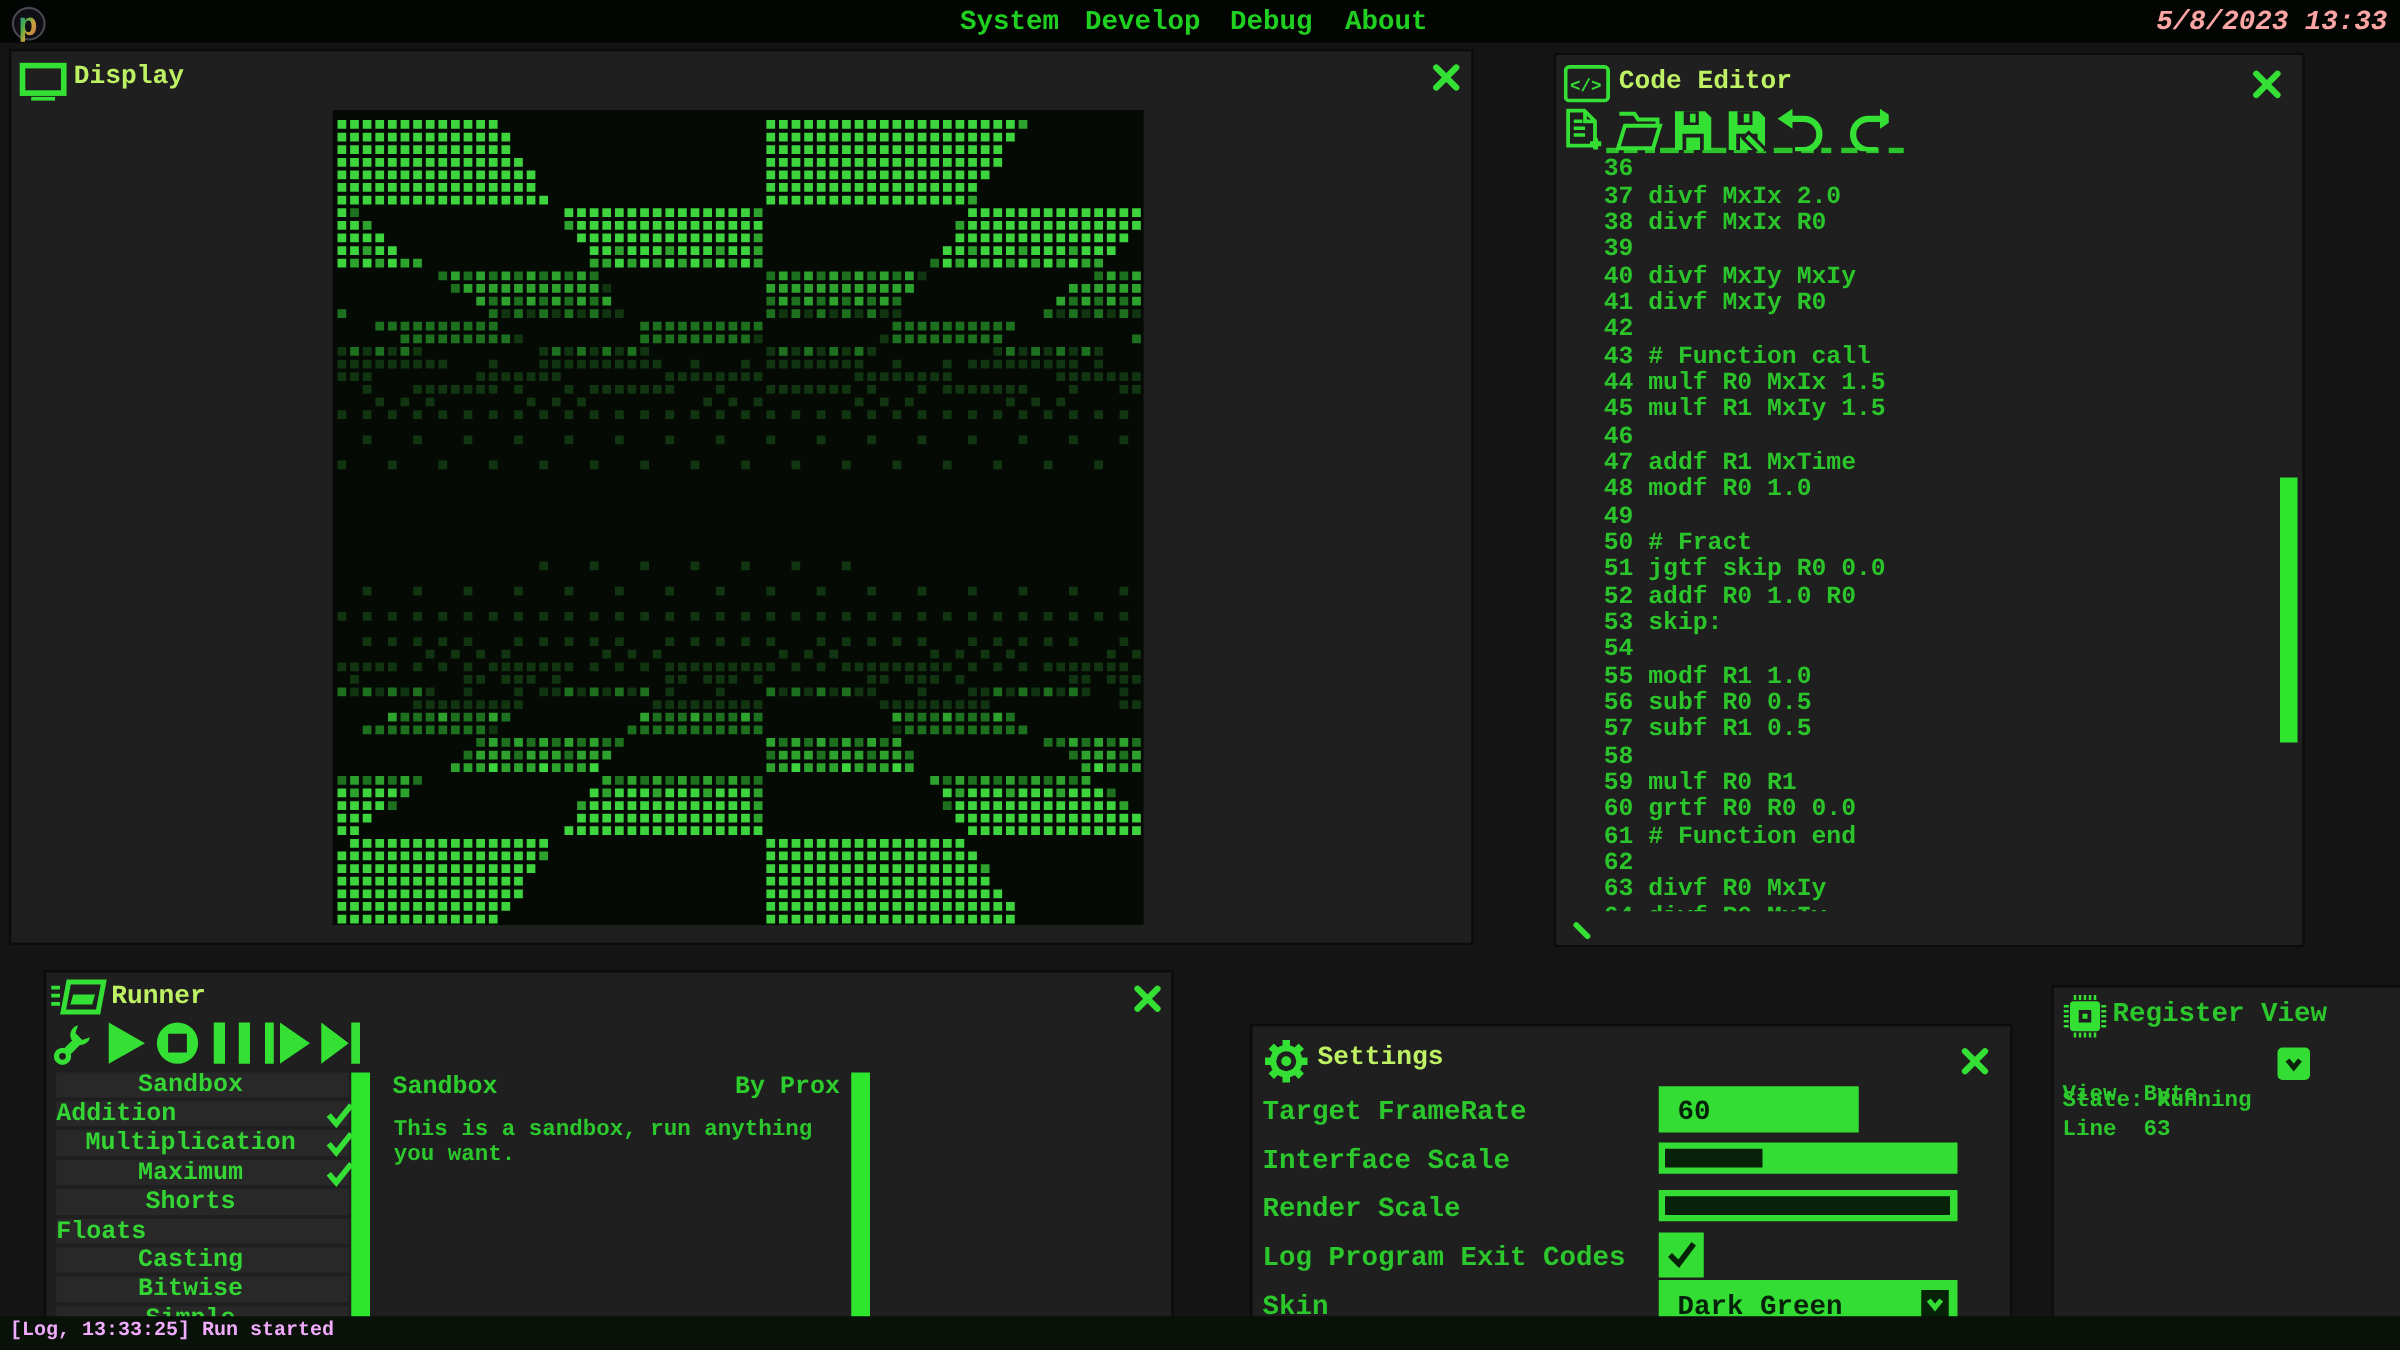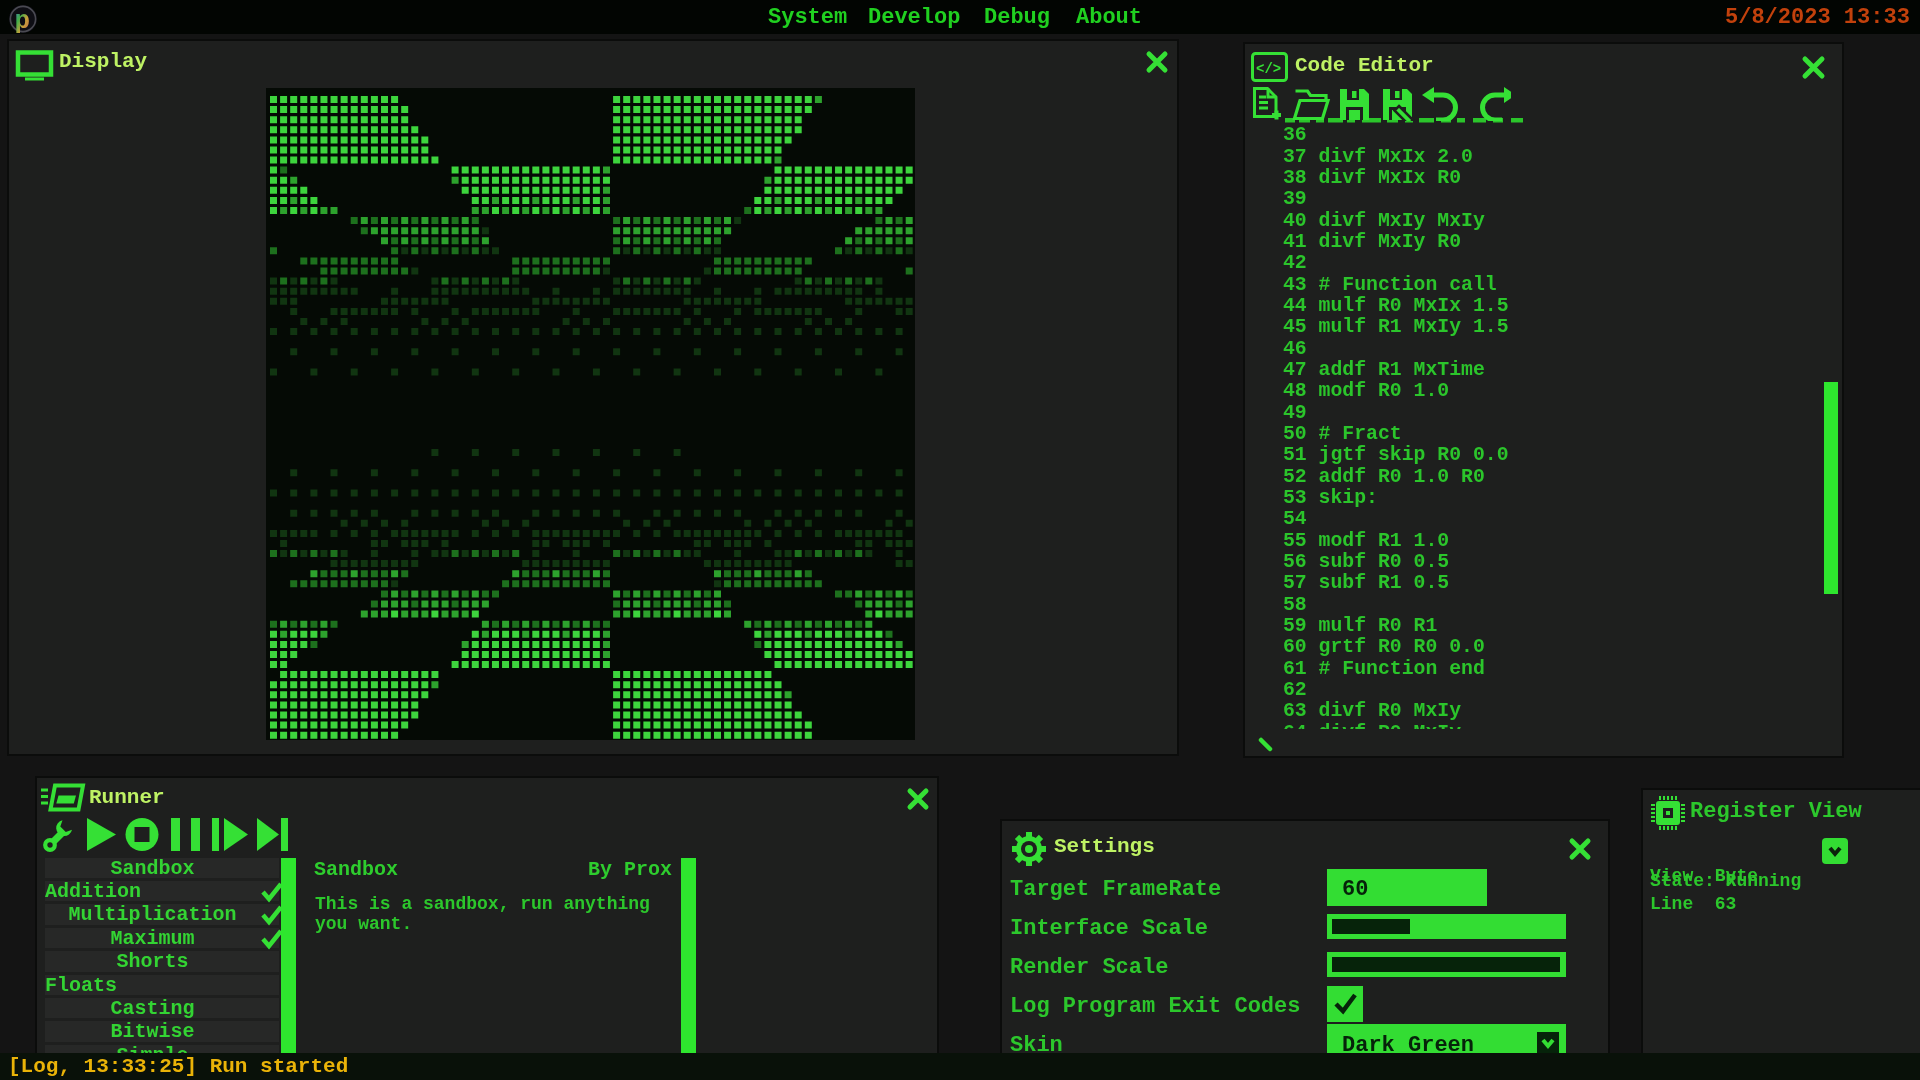--- a/index.html
+++ b/index.html
@@ -12,21 +12,21 @@
 .q1{stroke:#113511;} .q2{stroke:#1d701d;} .q3{stroke:#2da22d;} .q4{stroke:#3dd43d;}
 .q1,.q2,.q3,.q4{stroke-width:7;fill:none;stroke-dasharray:7 3.09;}
 .xbtn{stroke:#35e035;stroke-width:5;stroke-linecap:round;}
 </style></head><body>
 
 <div class="abs" style="left:0;top:0;width:1920px;height:34px;background:#020502;"></div>
 <div class="abs t22" style="left:768px;top:5px;color:#20d020;">System</div>
 <div class="abs t22" style="left:868px;top:5px;color:#20d020;">Develop</div>
 <div class="abs t22" style="left:984px;top:5px;color:#20d020;">Debug</div>
 <div class="abs t22" style="left:1076px;top:5px;color:#20d020;">About</div>
-<div class="abs t22" style="left:1725px;top:5px;color:#c2410c;">5/8/2023 13:33</div>
+<div class="abs t22" style="left:1725px;top:5px;color:#fca5a5;font-style:italic;">5/8/2023 13:33</div>
 <svg class="abs" style="left:8px;top:4px;" width="30" height="30" viewBox="0 0 30 30">
  <defs>
       <linearGradient id="pg" x1="0" y1="0" x2="1" y2="1">
   <stop offset="0" stop-color="#4a6fe0"></stop>
         <stop offset="0.35" stop-color="#3fae4a"></stop>
   <stop offset="0.6" stop-color="#c8a23a"></stop>
         <stop offset="1" stop-color="#c05050"></stop>
  </linearGradient>
     </defs>
  <circle cx="15" cy="15" r="14" fill="#0e0e14"></circle>
@@ -274,12 +274,12 @@
  <div class="abs t18" style="left:7px;top:52px;margin-top:24px;">View  Byte</div>
  <div class="abs" style="left:179px;top:48px;width:26px;height:26px;background:#33dd33;border-radius:4px;"></div>
  <svg class="abs" style="left:182px;top:51px;" width="20" height="20">
       <path d="M5 7 L10 13 L15 7" stroke="#0b240b" stroke-width="4" fill="none"></path>
     </svg>
  <div class="abs t18" style="left:7px;top:81px;">State: Running</div>
  <div class="abs t18" style="left:7px;top:104px;">Line  63</div>
 </div>
 
 <div class="abs" style="left:0;top:1053px;width:1920px;height:27px;background:#091109;"></div>
-<div class="abs" style="left:8px;top:1055px;font-size:21px;color:#eab308;white-space:pre;">[Log, 13:33:25] Run started</div>
+<div class="abs" style="left:8px;top:1055px;font-size:16px;color:#f0abfc;white-space:pre;">[Log, 13:33:25] Run started</div>
 </body></html>

